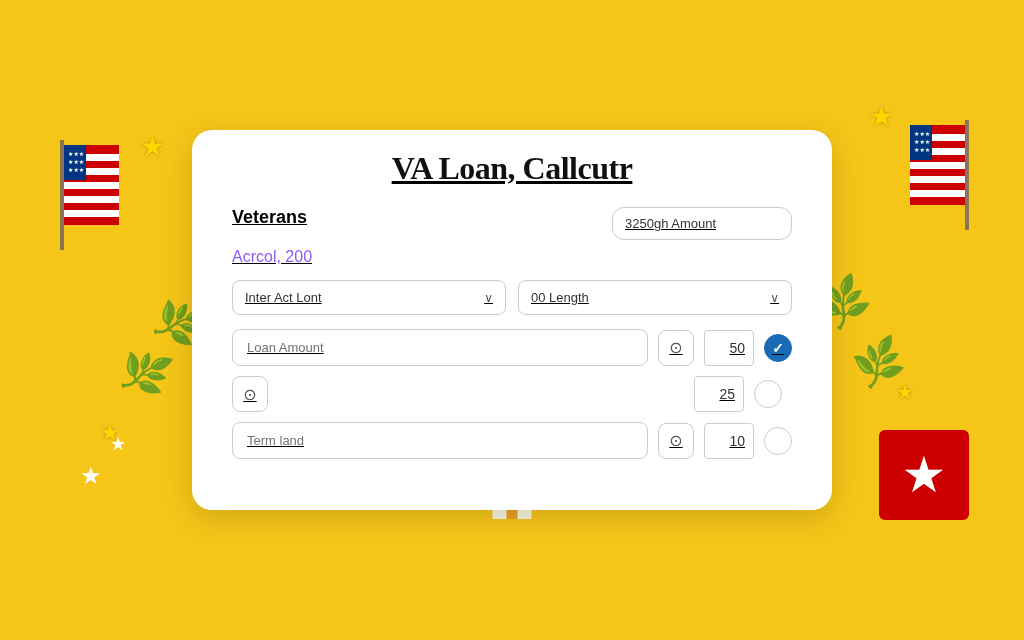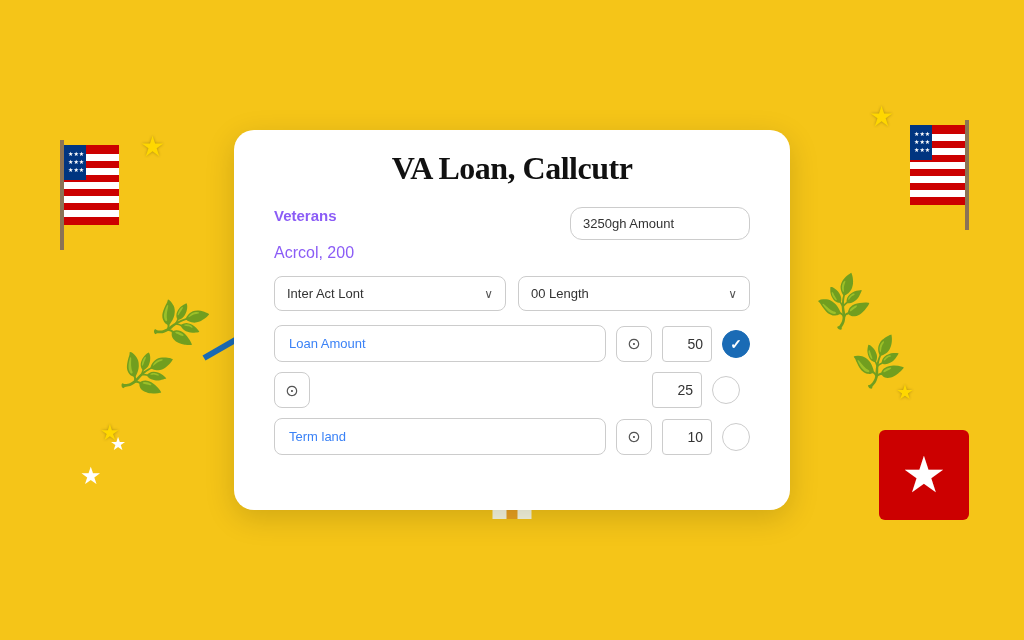--- a/index.html
+++ b/index.html
@@ -64,25 +64,26 @@
       height: 6px;
       background: #1a6bb5;
       transform: rotate(-30deg);
     }
 
     
     .card {
       background: white;
       border-radius: 20px;
       padding: 20px 40px;
-      width: 556px;
+      width: 640px;
       min-height: 380px;
       box-shadow: 0 8px 30px rgba(0,0,0,0.15);
       position: relative;
       z-index: 10;
+      text-decoration: underline;
     }
 
     .card-title {
       font-family: 'Georgia', serif;
       font-size: 32px;
       font-weight: bold;
       text-align: center;
       margin-bottom: 20px;
       color: #111;
       letter-spacing: -0.5px;
@@ -91,22 +92,22 @@
     
     .top-section {
       display: flex;
       justify-content: space-between;
       align-items: flex-start;
       margin-bottom: 14px;
     }
 
     .veterans-label {
       font-weight: bold;
-      font-size: 15px;
-      color: #8b5cf6;
+      font-size: 18px;
+      color: #000000;
     }
 
     .veterans-sub {
       font-size: 16px;
       color: #8b5cf6;
       margin-top: 20px;
     }
 
     .amount-field {
       border: 1.5px solid #ccc;
@@ -154,21 +155,21 @@
       grid-template-columns: 1fr auto auto auto;
       align-items: center;
       gap: 10px;
     }
 
     .calc-label {
       border: 1.5px solid #ccc;
       border-radius: 8px;
       padding: 10px 14px;
       font-size: 13px;
-      color: #3b82f6;
+      color: #737373;
     }
 
     .calc-icon {
       width: 36px;
       height: 36px;
       border: 1.5px solid #ccc;
       border-radius: 8px;
       display: flex;
       align-items: center;
       justify-content: center;

